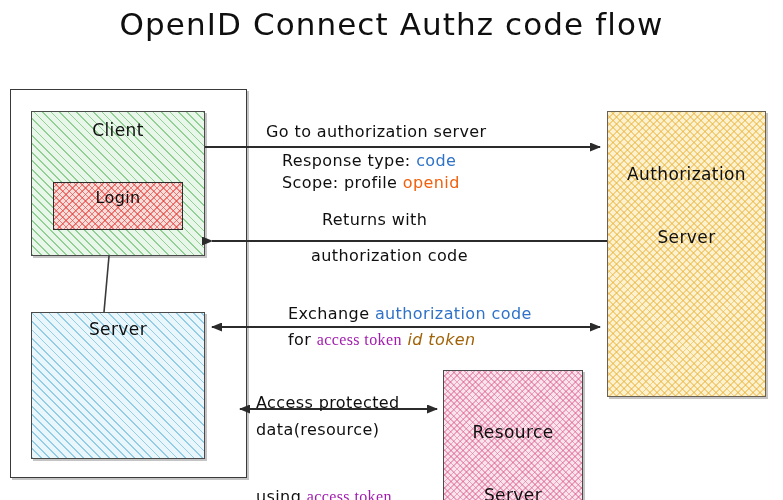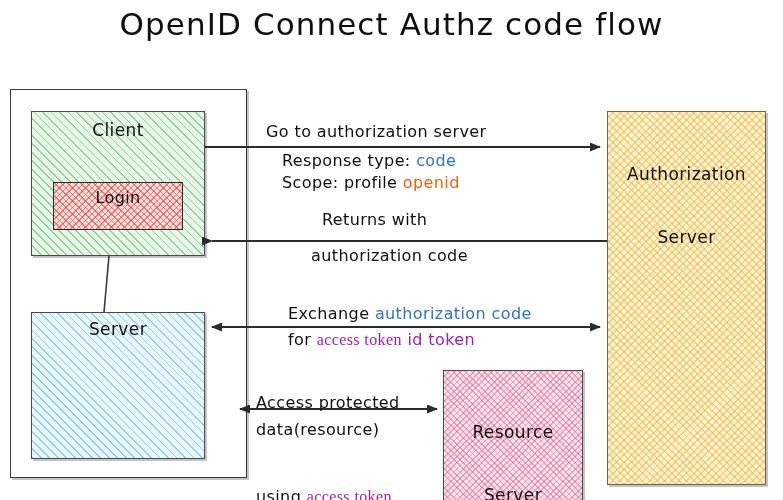--- a/index.html
+++ b/index.html
@@ -124,21 +124,21 @@
         rgba(64,164,209,0.0) 6px);
     border-color: #4a4a4a;
   }
   #server-box .box-label { top: 6px; }
 
   
   #authz-box {
     left: 607px;
     top: 111px;
     width: 159px;
-    height: 374px;
+    height: 286px;
     background-color: #fdf2cf;
     background-image:
       repeating-linear-gradient(45deg,  rgba(232,169,36,0.45) 0px, rgba(232,169,36,0.45) 1.4px, rgba(0,0,0,0) 1.4px, rgba(0,0,0,0) 5.2px),
       repeating-linear-gradient(-45deg, rgba(232,169,36,0.45) 0px, rgba(232,169,36,0.45) 1.4px, rgba(0,0,0,0) 1.4px, rgba(0,0,0,0) 5.2px);
     border-color: #6a6152;
   }
   #authz-box .box-label { top: 10px; }
 
   
   #resource-box {
@@ -168,21 +168,21 @@
   .caption {
     position: absolute;
     font-size: 16px;
     line-height: 21px;
     color: #0f0f0f;
     white-space: nowrap;
   }
   .caption .blue   { color: #2f72c8; }
   .caption .orange { color: #f2600c; }
   .caption .green  { color: #a21caf; font-family: Liberation Serif, serif; }
-  .caption .purple { color: #a21caf; }
+  .caption .purple { color: #a16207; font-style: italic; }
 
   #cap-goto      { left: 266px; top: 121px; }
   #cap-params    { left: 282px; top: 150px; line-height: 22px; }
   #cap-returns   { left: 322px; top: 209px; }
   #cap-authcode  { left: 311px; top: 245px; }
   #cap-exchange  { left: 288px; top: 303px; }
   #cap-exchange2 { left: 288px; top: 329px; }
   #cap-access1   { left: 256px; top: 392px; }
   #cap-access2   { left: 256px; top: 419px; }
   #cap-access3   { left: 256px; top: 446px; margin-top: 40px; }

